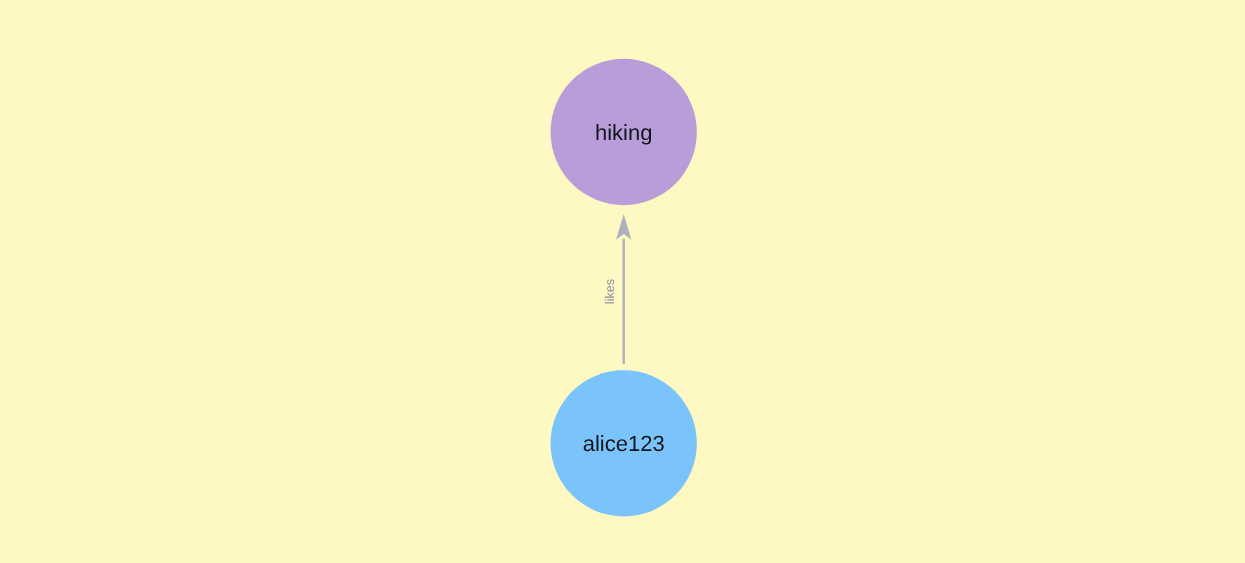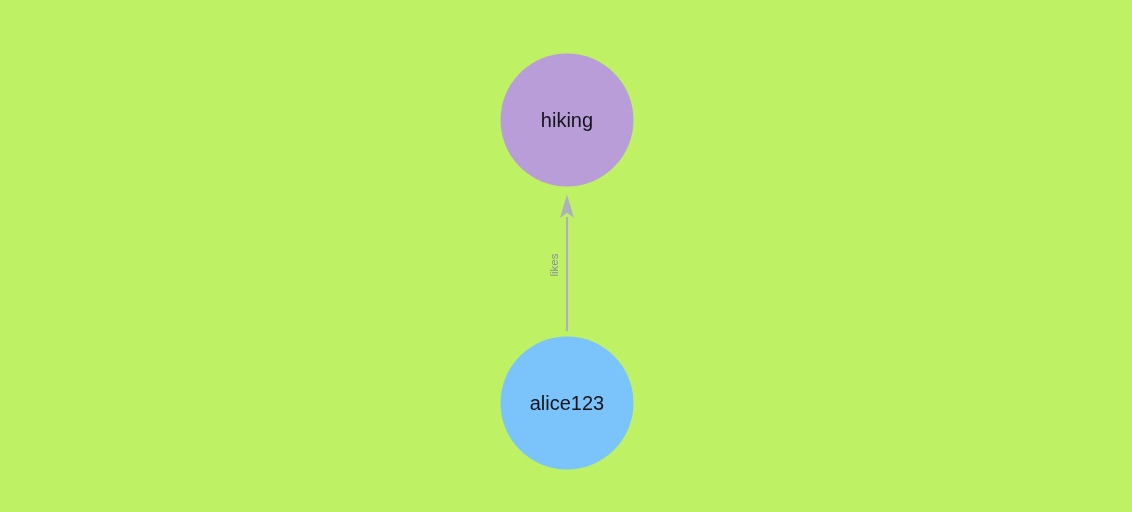--- a/index.html
+++ b/index.html
@@ -10,21 +10,21 @@
     width: 1132px;
     height: 512px;
     background: #F4F6F5;
     font-family: "Liberation Sans", sans-serif;
     overflow: hidden;
   }
   #graph-canvas {
     position: relative;
     width: 1132px;
     height: 512px;
-    background: #bef264;
+    background: #fef9c3;
   }
   #graph-svg {
     position: absolute;
     top: 0;
     left: 0;
     width: 1132px;
     height: 512px;
     display: block;
   }
   .node-circle {

